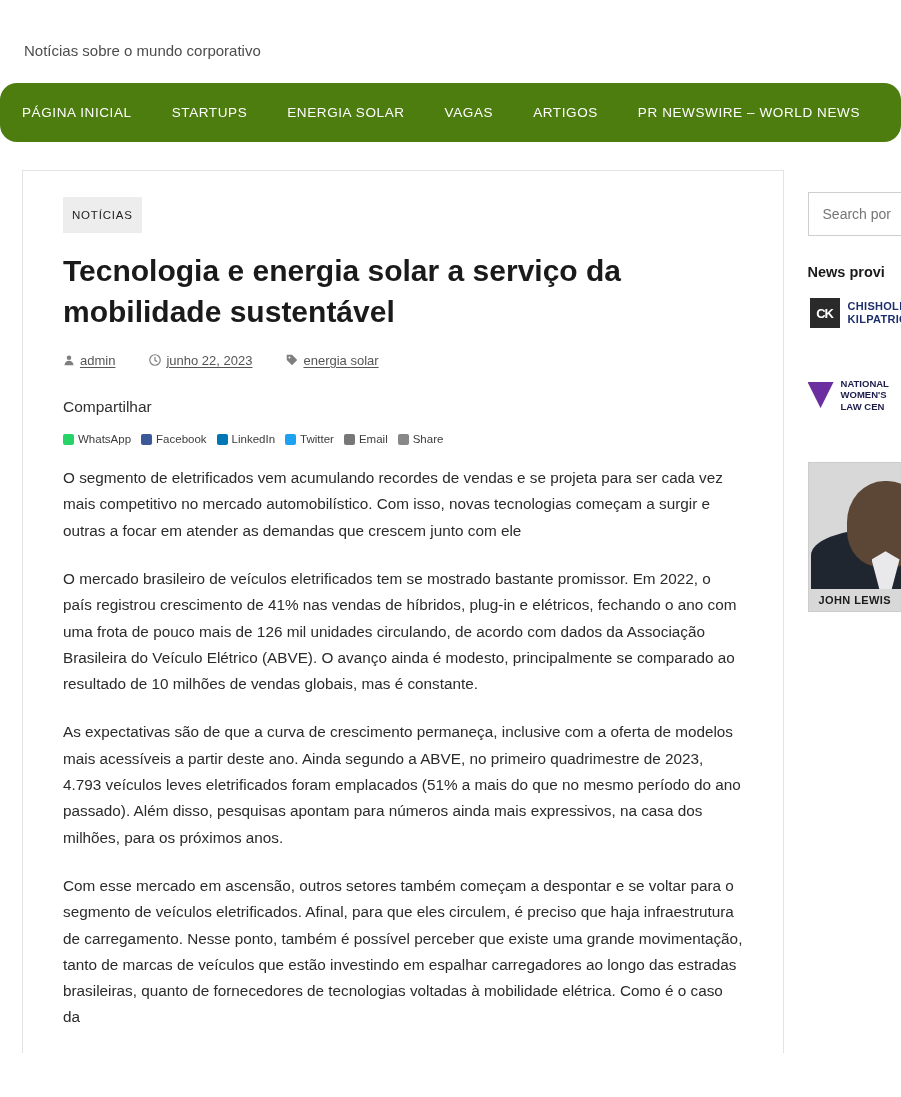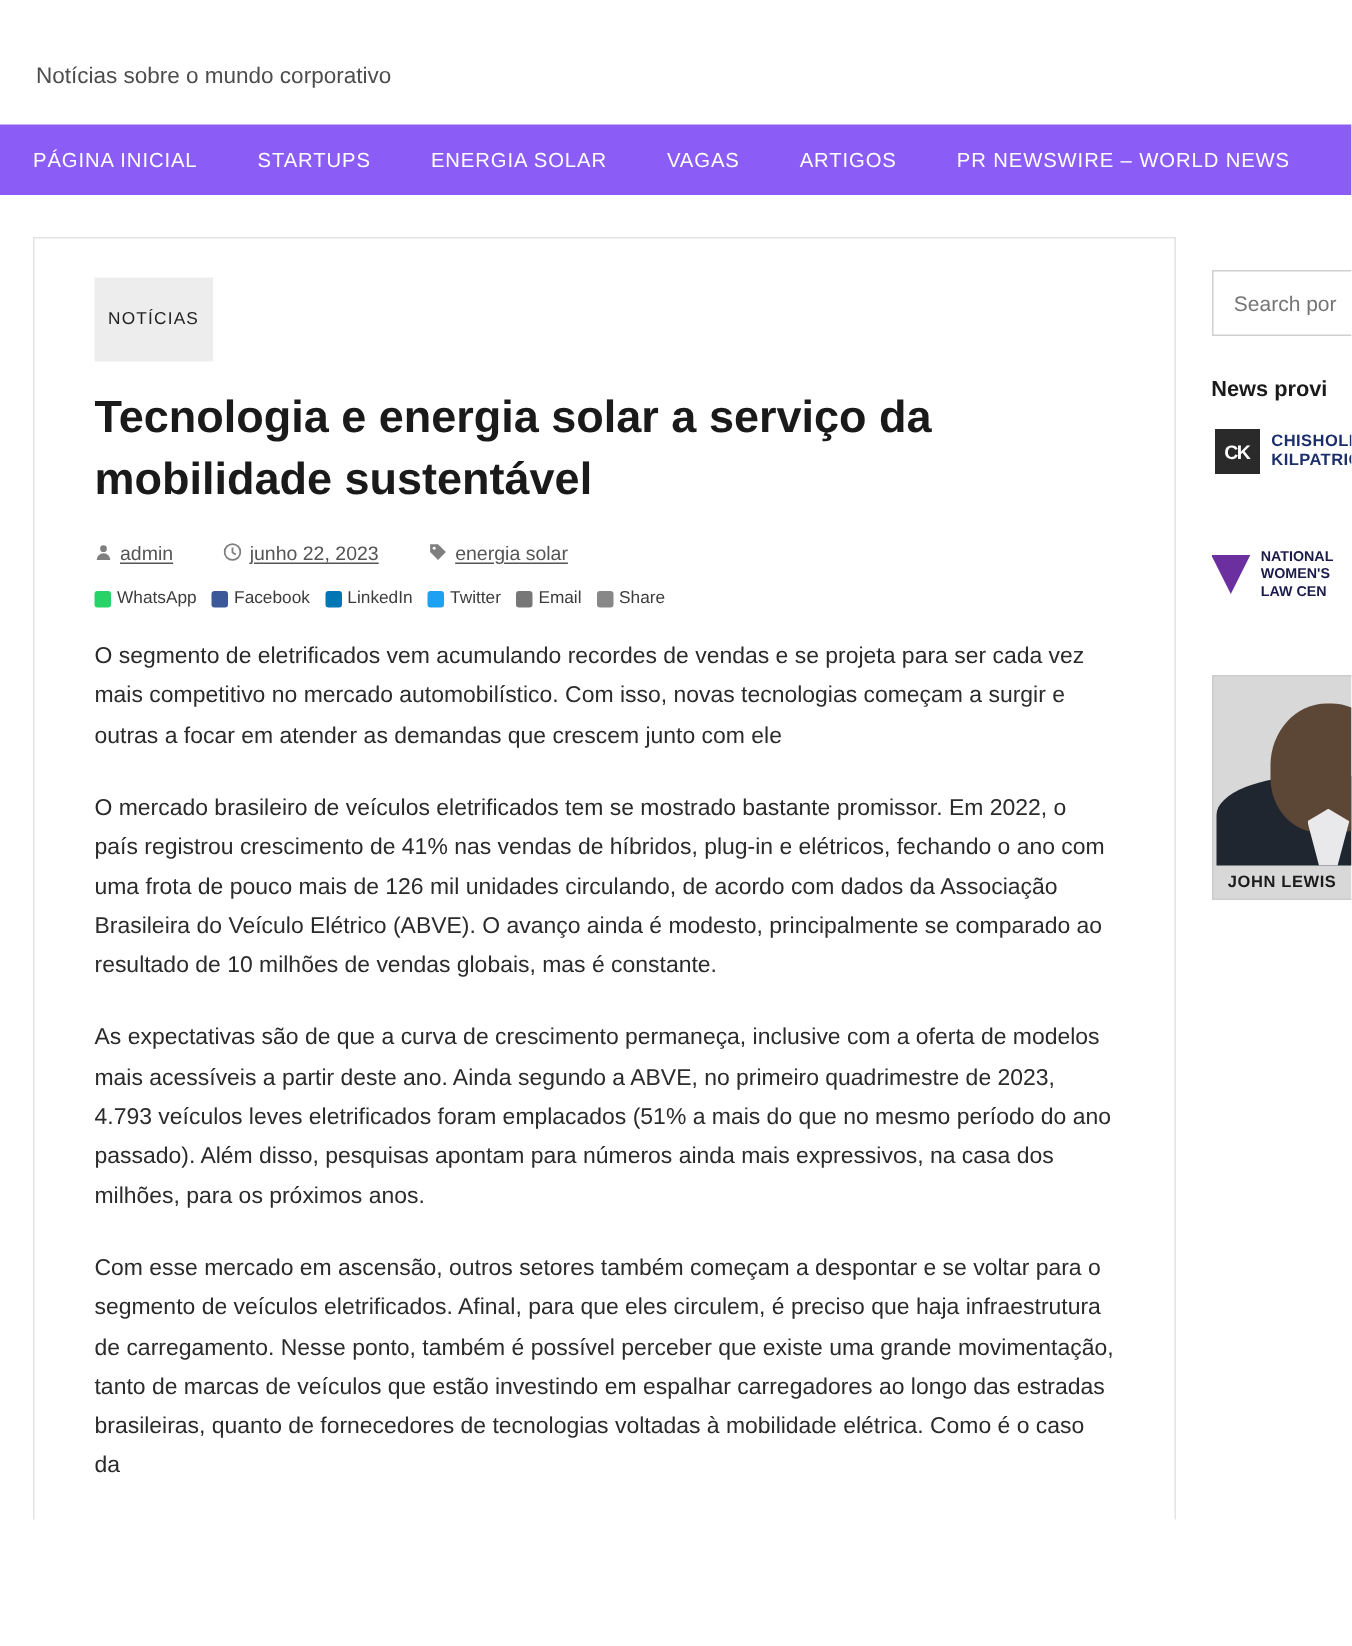--- a/index.html
+++ b/index.html
@@ -38,25 +38,26 @@
   .site-tagline {
     margin: 18px 0 0 2px;
     font-size: 15px;
     color: #4d4d4d;
     font-weight: normal;
   }
 
   
   .main-nav {
     margin-top: 24px;
-    background: #8b5cf6;
-    height: 47px;
+    background: #4d7c0f;
+    height: 59px;
     display: flex;
     align-items: center;
     padding-left: 22px;
+    border-radius: 17px;
   }
   .main-nav a {
     color: #ffffff;
     text-decoration: none;
     font-size: 13.5px;
     letter-spacing: 0.6px;
     margin-right: 40px;
     white-space: nowrap;
   }
   .main-nav a:last-child { margin-right: 0; }
@@ -83,21 +84,21 @@
     overflow: hidden;
   }
 
   
   .cat-badge {
     display: inline-block;
     background: #ededed;
     color: #222222;
     font-size: 11.5px;
     letter-spacing: 0.8px;
-    padding: 22px 9px;
+    padding: 12px 9px;
     text-transform: uppercase;
   }
   .entry-title {
     font-size: 30px;
     line-height: 1.36;
     font-weight: bold;
     color: #1a1a1a;
     margin: 18px 0 0 0;
     max-width: 640px;
   }
@@ -334,20 +335,21 @@
         <span class="meta-icon">
           <svg viewBox="0 0 16 16" width="12" height="12">
               <path d="M1 1h7l7 7-7 7-7-7z" fill="#555"></path>
               <circle cx="4.6" cy="4.6" r="1.3" fill="#fff"></circle>
             </svg>
         </span>
         <a href="#">energia solar</a>
       </span>
     </div>
 
+    <p class="share-label">Compartilhar</p>
 
     <div class="share-row">
       <a class="share-btn" href="#">
         <span class="share-sq" style="background:#25D366"></span>
         <span>WhatsApp</span>
       </a>
       <a class="share-btn" href="#">
         <span class="share-sq" style="background:#3b5998"></span>
         <span>Facebook</span>
       </a>

